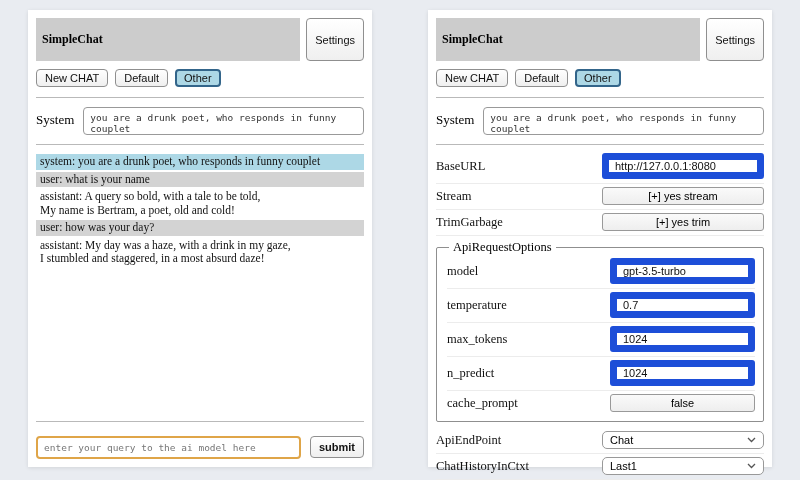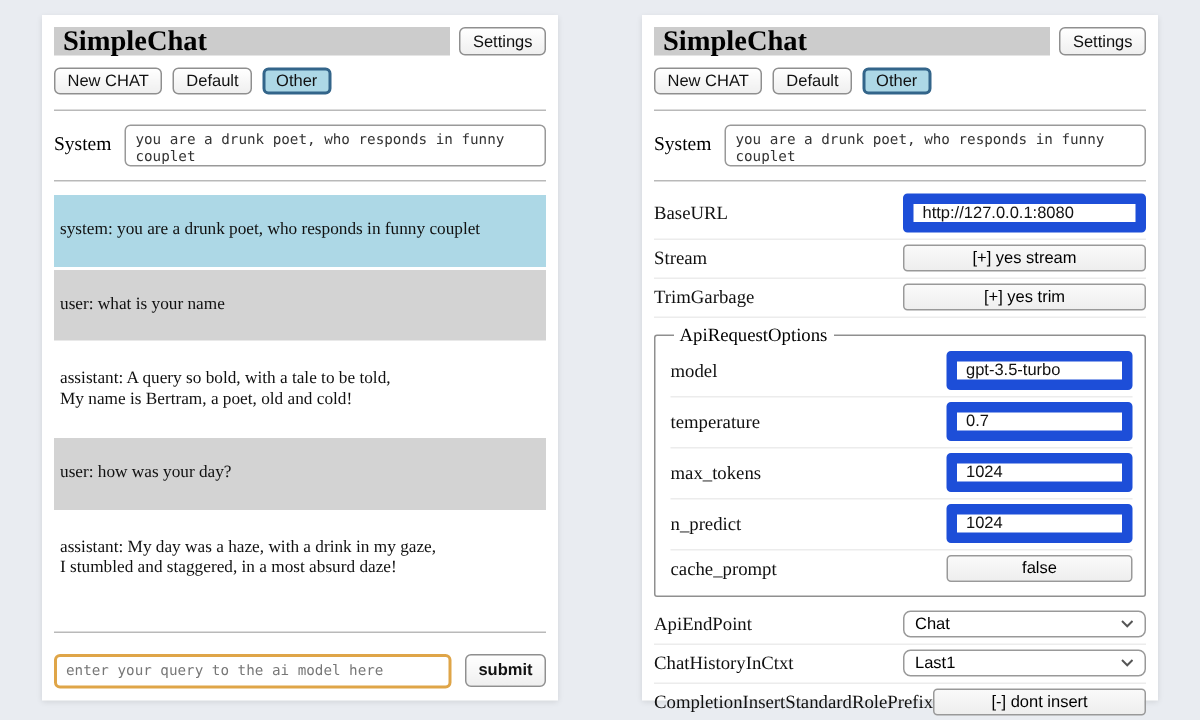--- a/index.html
+++ b/index.html
@@ -18,22 +18,22 @@
     display: flex; flex-direction: column;
   }
   #left-panel  { left: 28px; }
   #right-panel { left: 428px; }
 
   
   .titlebar-row { display: flex; gap: 6px; align-items: stretch; }
   .title {
     flex: 1;
     background: var(--titlebar_bg, #cccccc);
-    font-weight: bold; font-size: 19px;
-    padding: 2px 6px;
+    font-weight: bold; font-size: 12px;
+    padding: 14px 6px;
     line-height: 15px;
   }
   .btn {
     font-family: "Liberation Sans", sans-serif;
     font-size: 11px;
     color: #111;
     background: linear-gradient(#ffffff, #efefef);
     border: 1px solid #8f8f8f;
     border-radius: 4px;
     padding: 2px 8px;
@@ -57,21 +57,21 @@
     padding: 4px 6px;
     border: 1px solid #999;
     border-radius: 4px;
     color: #333;
     outline: none;
     overflow: hidden;
   }
 
   
   .messages { margin-top: 6px; font-size: 11.5px; color: #111; }
-  .msg { padding: 17px 4px; margin-bottom: 2px; white-space: pre-line; line-height: 1.18; }
+  .msg { padding: 1px 4px; margin-bottom: 2px; white-space: pre-line; line-height: 1.18; }
   .msg.m-system { background: var(--msg_system_bg, #add8e6); }
   .msg.m-user   { background: var(--msg_user_bg, #d3d3d3); }
   .msg.m-assistant { background: transparent; }
 
   
   .footer { margin-top: auto; }
   .query-row { display: flex; gap: 9px; margin-top: 14px; align-items: flex-start; }
   .query {
     flex: 1;
     font-family: "DejaVu Sans Mono", monospace;
@@ -130,21 +130,21 @@
   }
   .chev { flex: 0 0 auto; margin-left: 4px; }
 
   fieldset.aro {
     border: 1px solid #8f8f8f;
     border-radius: 2px;
     margin: 4px 0 6px;
     padding: 0 8px 5px 10px;
   }
   fieldset.aro legend { font-size: 12.5px; padding: 0 4px; margin-left: 2px; }
-  fieldset.aro .ctl, fieldset.aro .ctl-select { width: 124px; }
+  fieldset.aro .ctl, fieldset.aro .ctl-select { width: 145px; }
   fieldset.aro .srow:last-child { border-bottom: none; }
 </style>
 </head>
 <body>
 
 <div class="panel" id="left-panel">
   <div class="titlebar-row">
     <div class="title">SimpleChat</div>
     <button class="btn">Settings</button>
   </div>

